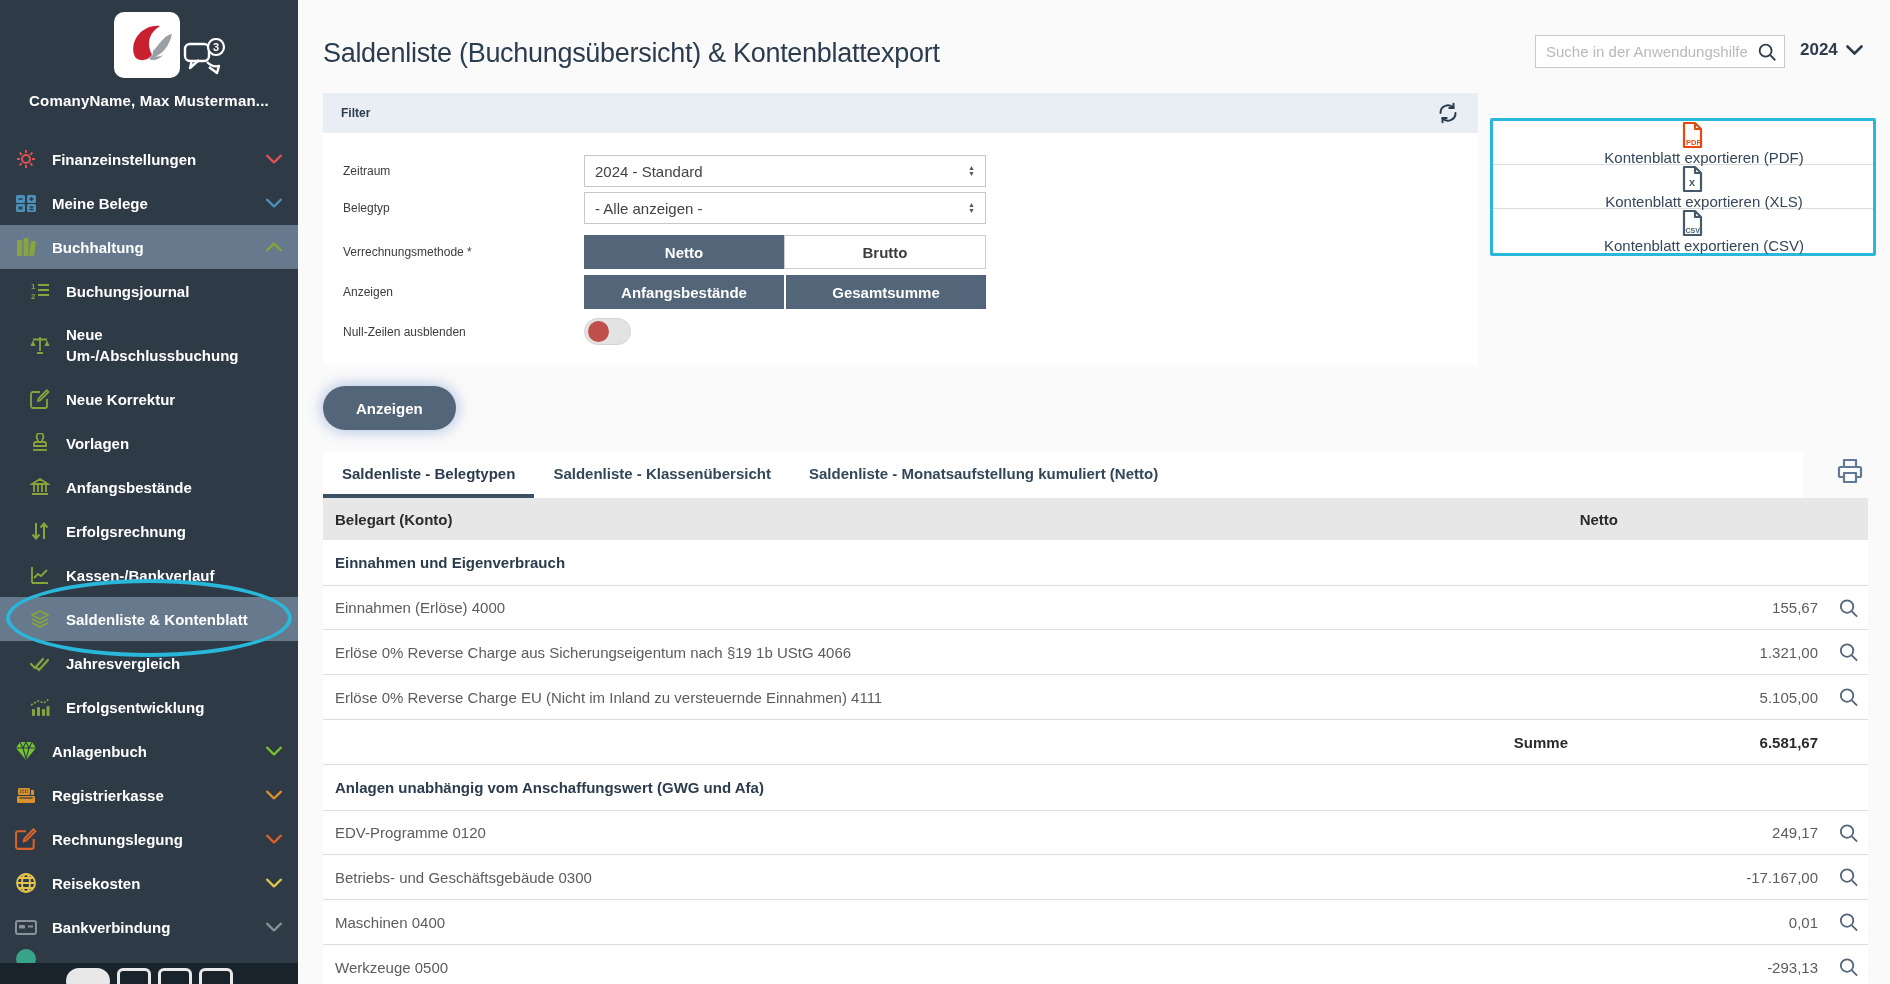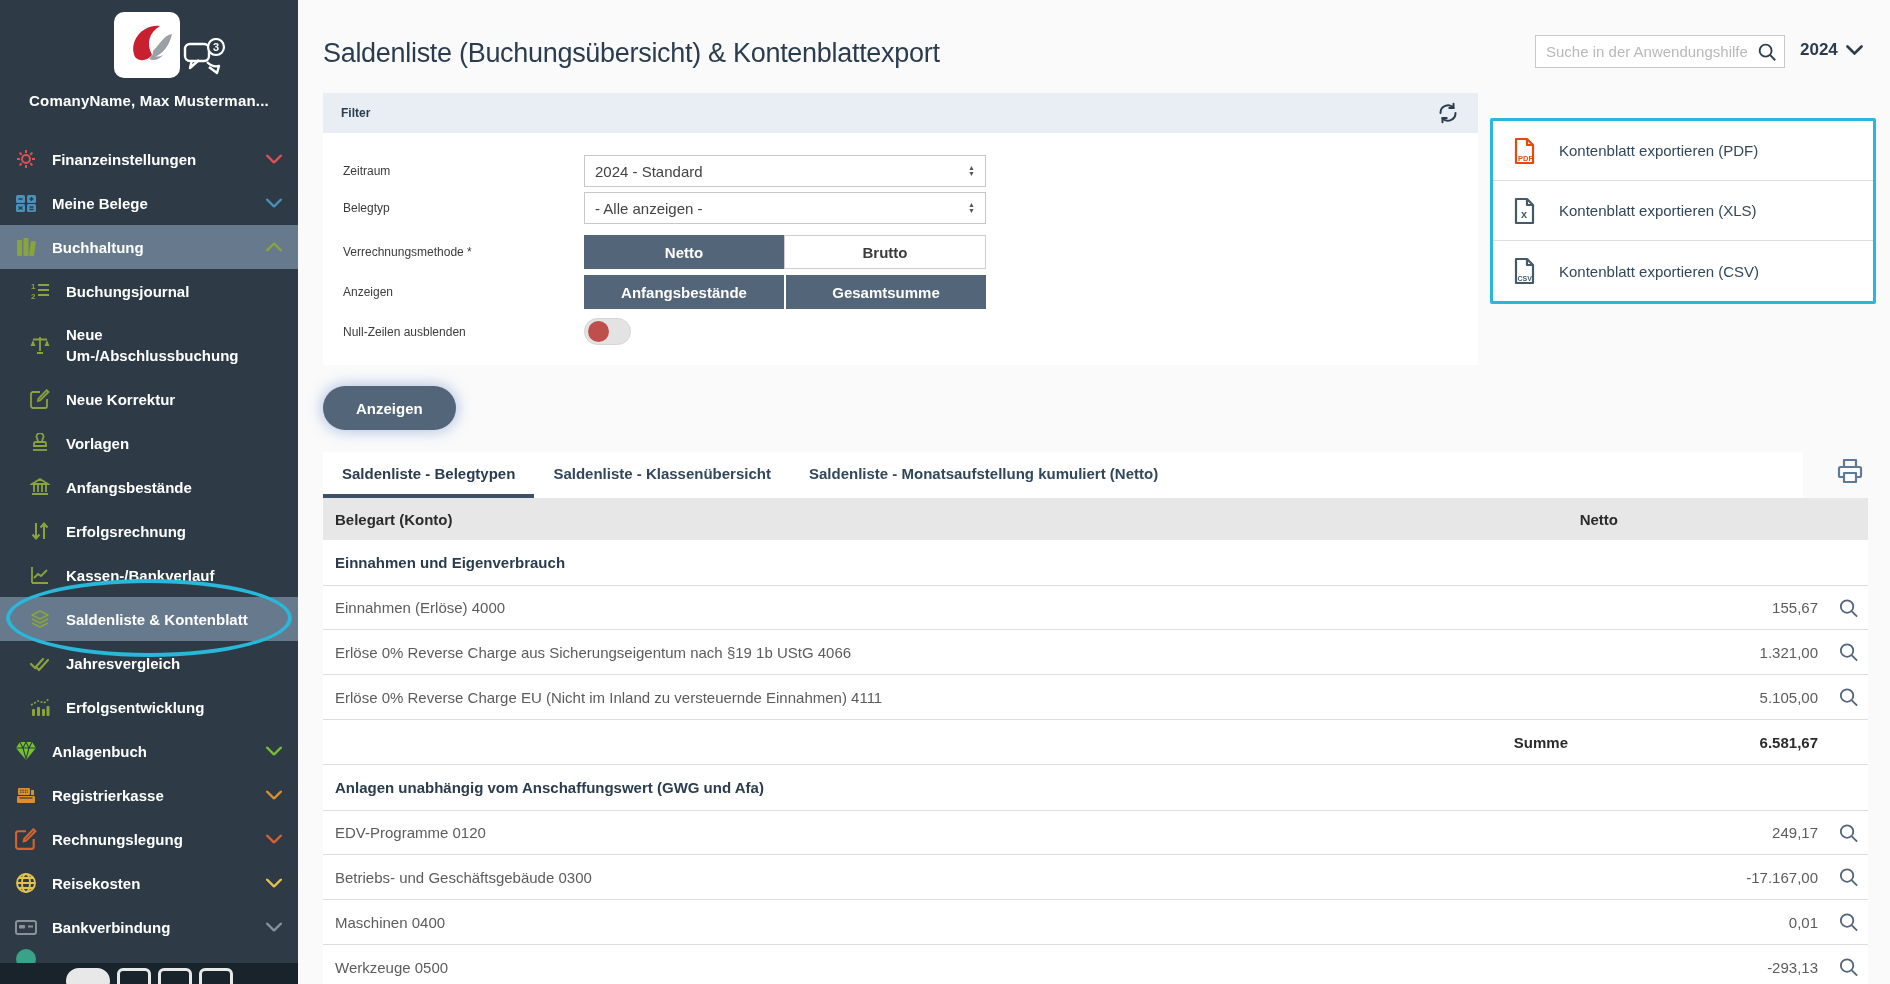--- a/index.html
+++ b/index.html
@@ -55,21 +55,21 @@
   .seg.off { background:#fff; color:#3c3c3c; border:1px solid #cfcfcf; }
   .seg.divide { border-right:2px solid #fff; }
   .toggle { width:47px; height:27px; background:#e3e3e3; border:1px solid #d4d4d4; border-radius:14px; position:relative; cursor:pointer; }
   .toggle .knob { position:absolute; left:3px; top:2px; width:21px; height:21px; border-radius:50%; background:#bf4f4b; }
 
   .btn-anzeigen { position:absolute; left:25px; top:386px; height:44px; padding:0 33px; border:none; border-radius:22px; background:#536579; color:#fff; font-weight:700; font-size:15px; font-family:inherit; cursor:pointer; box-shadow:0 0 14px 2px rgba(100,135,205,.45); }
 
   
   .export-head { position:absolute; left:1200px; top:96px; font-size:15px; font-weight:700; color:#2b3c4e;margin-top:36px; }
   .export-box { position:absolute; left:1192px; top:118px; width:386px; background:#fff; border:3px solid #29b7da; border-radius:2px; }
-  .export-item { height:60px; display:flex; align-items:center; padding:0 0 0 20px; cursor:pointer; border-bottom:1px solid #ddd; background:#fff; }
+  .export-item { height:44px; display:flex; align-items:center; padding:0 0 0 20px; cursor:pointer; border-bottom:1px solid #ddd; background:#fff;flex-direction:column; }
   .export-item:last-child { border-bottom:none; }
   .export-item .elabel { margin-left:22px; font-size:15px; color:#33475b; }
 
   
   .tabbar { position:absolute; left:25px; top:452px; width:1480px; height:46px; background:#fff; display:flex; align-items:stretch; }
   .tab { display:flex; align-items:center; padding:0 19px; font-size:15px; font-weight:700; color:#33475b; cursor:pointer; border-bottom:4px solid transparent; }
   .tab.active { color:#2b3c4e; border-bottom-color:#3d5166; }
   .printer { position:absolute; left:1538px; top:458px; cursor:pointer; }
 
   

